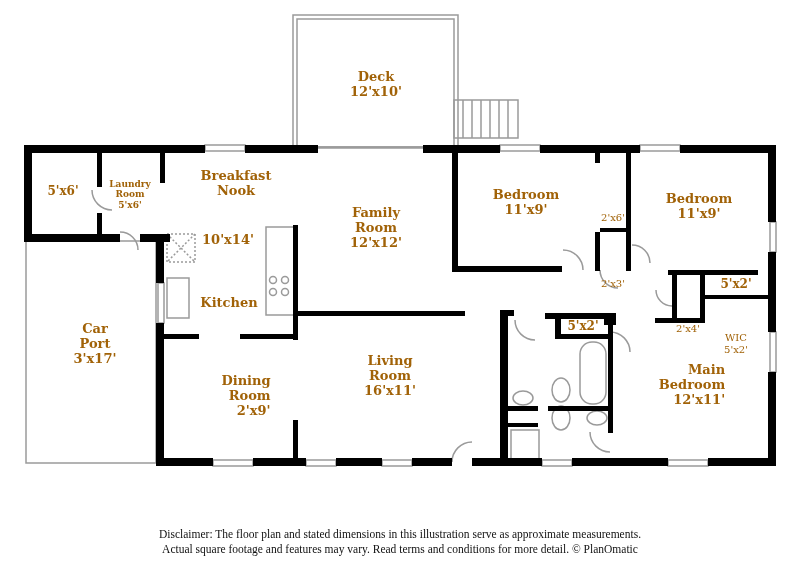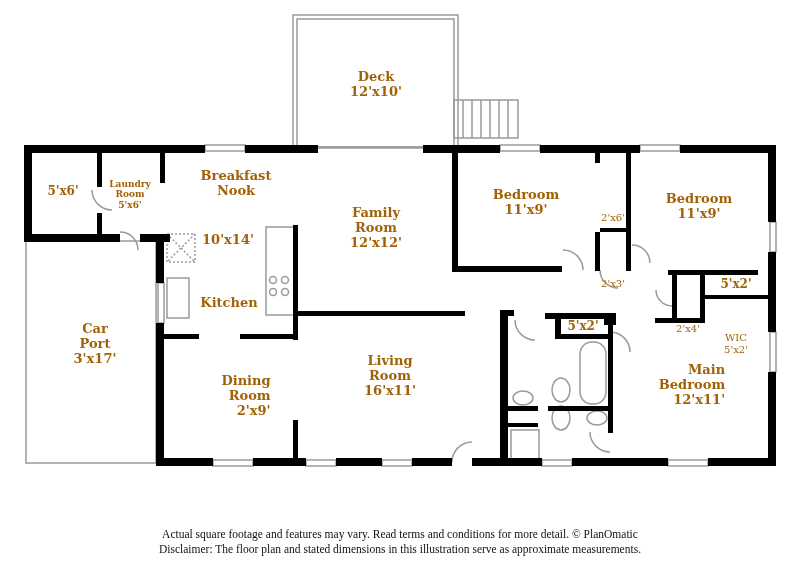--- a/index.html
+++ b/index.html
@@ -200,15 +200,15 @@
   <span>Room</span>
   <span>16'x11'</span>
 </div>
 <div class="lbl big" style="left:692px;top:385px;text-align:right;">
   <span>Main</span>
   <span>Bedroom</span>
   <span>12'x11'</span>
 </div>
 
 <div id="disclaimer">
+  <div>Disclaimer: The floor plan and stated dimensions in this illustration serve as approximate measurements.</div>
   <div>Actual square footage and features may vary. Read terms and conditions for more detail. © PlanOmatic</div>
-  <div>Disclaimer: The floor plan and stated dimensions in this illustration serve as approximate measurements.</div>
 </div>
 
 </body></html>

